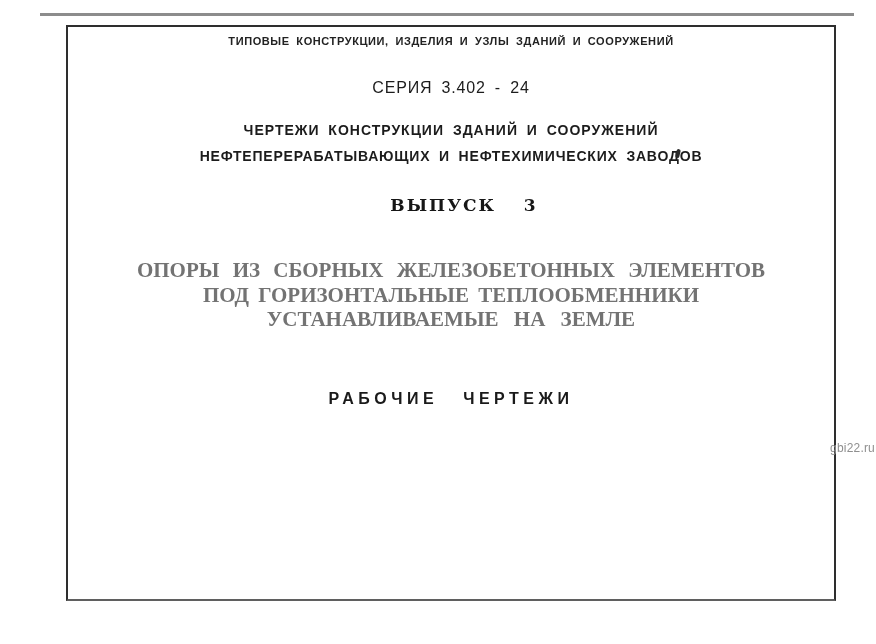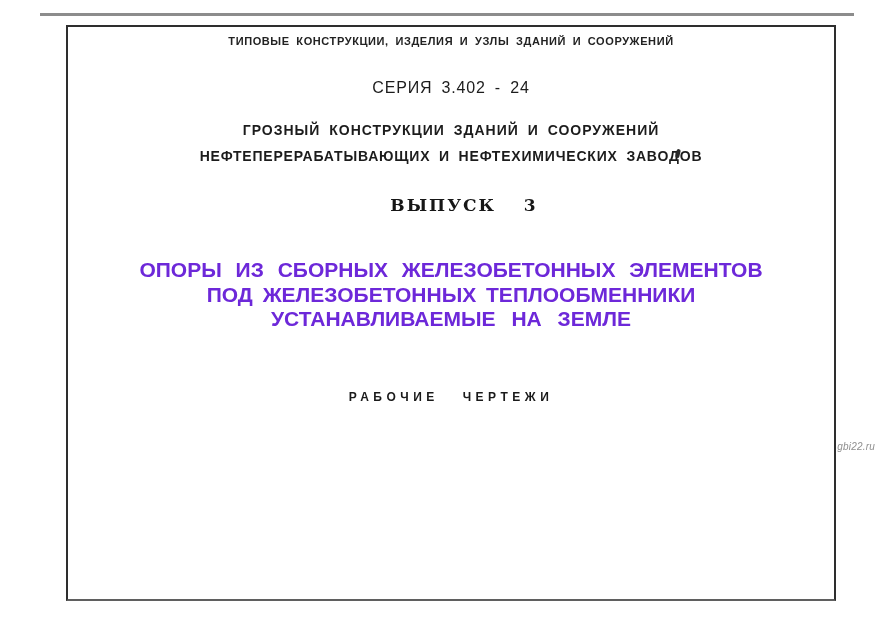--- a/index.html
+++ b/index.html
@@ -70,34 +70,34 @@
     letter-spacing: 2px;
     word-spacing: 20px;
     color: #161616;
     margin-left: 26px;
   }
   .main-title {
     position: absolute;
     left: 0; right: 0;
     top: 231px;
     text-align: center;
-    font-family: Liberation Sans, sans-serif;
+    font-family: Liberation Serif, serif;
     font-size: 21px;
     font-weight: 700;
     line-height: 24.5px;
-    color: #6d28d9;
+    color: #737373;
   }
   .main-title .t-line { white-space: nowrap; }
   .main-title .t1 { word-spacing: 8px; }
   .main-title .t2 { word-spacing: 4px; }
   .main-title .t3 { word-spacing: 4px; }
   .main-title .t4 { word-spacing: 10px; }
   .doc-type-line {
     top: 363px;
-    font-size: 12px;
+    font-size: 16px;
     font-weight: 700;
     letter-spacing: 4.5px;
     word-spacing: 16px;
     color: #1a1a1a;
   }
   .footer-line {
     top: 541px;
     font-size: 10.5px;
     font-weight: 400;
     letter-spacing: 0.8px;
@@ -108,48 +108,47 @@
     position: absolute;
     left: 608px; top: 122px;
     width: 4px; height: 9px;
     background: #2a2a2a;
     border-radius: 2px;
     transform: rotate(14deg);
   }
   .watermark {
     position: absolute;
     right: 1px; top: 441px;
-    font-size: 10px;
+    font-size: 12px;
     color: #8f8f8f;
     letter-spacing: 0.2px;
-    font-style: italic;
   }
 </style>
 </head>
 <body>
 
 <div class="page">
 
   <div class="top-rule"></div>
 
   <div class="frame">
 
     <div class="line header-line">ТИПОВЫЕ КОНСТРУКЦИИ, ИЗДЕЛИЯ И УЗЛЫ ЗДАНИЙ И СООРУЖЕНИЙ</div>
 
     <div class="line series-line">СЕРИЯ 3.402 - 24</div>
 
-    <div class="line org-line-1">ГРОЗНЫЙ КОНСТРУКЦИИ ЗДАНИЙ И СООРУЖЕНИЙ</div>
+    <div class="line org-line-1">ЧЕРТЕЖИ КОНСТРУКЦИИ ЗДАНИЙ И СООРУЖЕНИЙ</div>
 
     <div class="line org-line-2">НЕФТЕПЕРЕРАБАТЫВАЮЩИХ И НЕФТЕХИМИЧЕСКИХ ЗАВОДОВ</div>
 
     <div class="line issue-line">ВЫПУСК 3</div>
 
     <div class="main-title">
       <div class="t-line t1">ОПОРЫ ИЗ СБОРНЫХ ЖЕЛЕЗОБЕТОННЫХ ЭЛЕМЕНТОВ</div>
-      <div class="t-line t2">ПОД ЖЕЛЕЗОБЕТОННЫХ ТЕПЛООБМЕННИКИ</div>
+      <div class="t-line t2">ПОД ГОРИЗОНТАЛЬНЫЕ ТЕПЛООБМЕННИКИ</div>
       <div class="t-line t4">УСТАНАВЛИВАЕМЫЕ НА ЗЕМЛЕ</div>
     </div>
 
     <div class="line doc-type-line">РАБОЧИЕ ЧЕРТЕЖИ</div>
 
 
     <div class="ink-blot"></div>
 
   </div>
 

